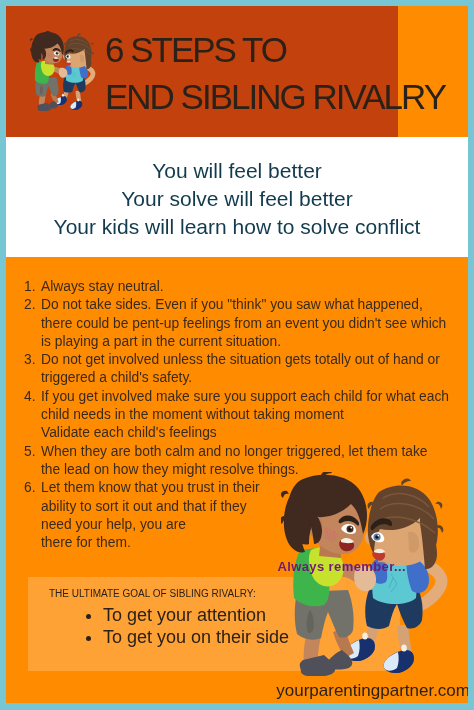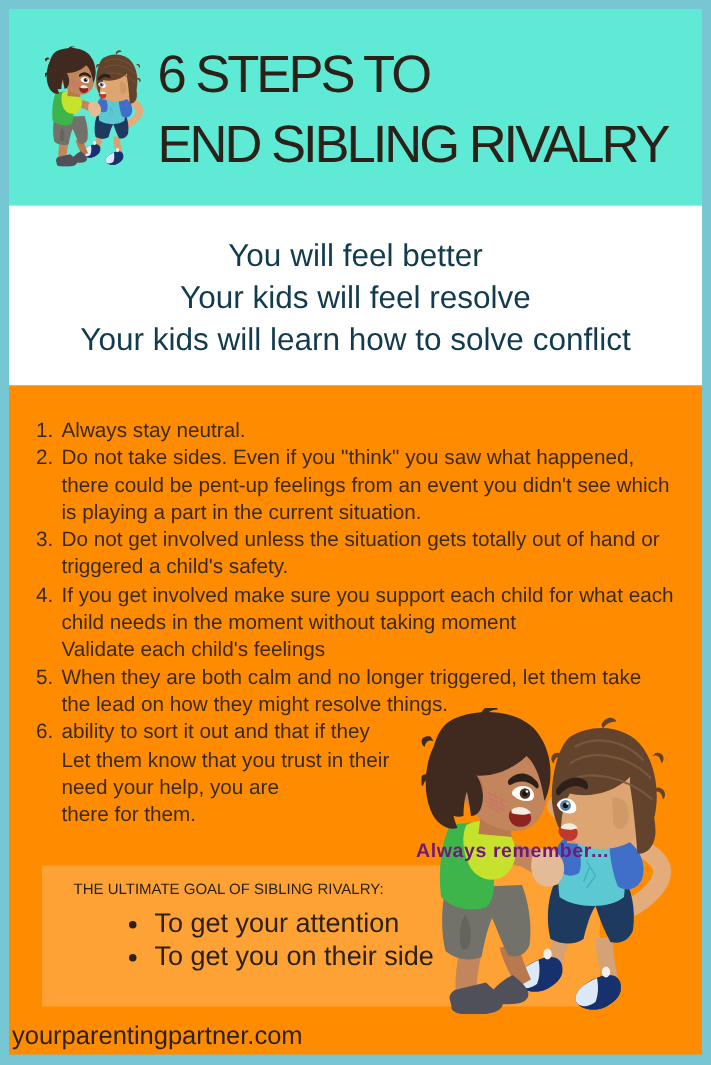--- a/index.html
+++ b/index.html
@@ -1,39 +1,39 @@
 <!DOCTYPE html>
 <html><head>
 <meta charset="utf-8">
 <style>
   html,body{margin:0;padding:0;}
   body{width:474px;height:710px;background:#77c6d3;font-family:"Liberation Sans",sans-serif;overflow:hidden;}
   .page{position:absolute;left:6px;top:6px;width:462px;height:697px;background:#ff8c00;overflow:hidden;}
-  .header{position:absolute;left:0;top:0;width:462px;height:131px;background:#5eead4;}
+  .header{position:absolute;left:0;top:0;width:392px;height:131px;background:#c2410c;}
   .band{position:absolute;left:0;top:131px;width:462px;height:120px;background:#ffffff;}
   .bodysec{position:absolute;left:0;top:251px;width:462px;height:446px;background:#ff8c00;}
 
   .title{position:absolute;left:99px;top:20px;color:#2b2118;font-size:35px;font-weight:400;letter-spacing:-2px;line-height:47px;}
   .title div{white-space:nowrap;}
 
   .band-text{position:absolute;left:0;top:20px;width:462px;text-align:center;color:#123b4e;font-size:21px;line-height:28px;}
 
   .steps{position:absolute;left:18px;top:21px;width:440px;color:#3b2a1c;font-size:13.8px;line-height:18.3px;}
   .step{display:flex;}
   .step .num{width:11px;text-align:right;flex:0 0 auto;}
   .step .txt{margin-left:6px;}
   .step .txt > span{display:block;white-space:pre;}
 
   .remember{position:absolute;z-index:3;left:0;top:302px;width:400px;text-align:right;color:#701a75;font-size:13px;font-weight:bold;letter-spacing:0.4px;}
   .goalbox{position:absolute;left:22px;top:320px;width:372px;height:94px;background:#ffa236;z-index:1;}
   .goaltitle{position:absolute;left:43px;top:331px;color:#2b2118;font-size:10px;white-space:nowrap;z-index:3;}
   .goallist{position:absolute;left:78px;top:348px;margin:0;padding-left:19px;color:#2b2118;font-size:18px;line-height:21.5px;z-index:3;}
   .illus-big{position:absolute;left:275px;top:215px;width:168px;height:204px;z-index:2;}
   .illus-small{position:absolute;left:24px;top:25px;width:66px;height:80px;}
-  .site{position:absolute;z-index:3;left:2px;top:424px;width:462px;text-align:left;color:#2b2118;font-size:17px;}
+  .site{position:absolute;z-index:3;left:2px;top:424px;width:462px;text-align:right;color:#2b2118;font-size:17px;}
 </style>
 </head>
 <body>
 
 <svg width="0" height="0" style="position:absolute" aria-hidden="true">
     <defs>
 <g id="kidsart">
 
   <path d="M126 82 C142 82 156 88 160 98 C163 108 150 120 138 126" stroke="#e3ac7a" stroke-width="12" stroke-linecap="round" fill="none"></path>
 
@@ -161,21 +161,21 @@
     </div>
   </div>
 
   <div class="illus-small"><svg viewBox="0 -8 168 204" width="66" height="80" preserveAspectRatio="none">
         <use href="#kidsart"></use>
       </svg></div>
 
   <div class="band">
     <div class="band-text">
       <div>You will feel better</div>
-      <div>Your kids will feel resolve</div>
+      <div>Your solve will feel better</div>
       <div>Your kids will learn how to solve conflict</div>
     </div>
   </div>
 
   <div class="bodysec">
     <div class="steps">
       <div class="step">
           <span class="num">1.</span>
           <span class="txt">
             <span>Always stay neutral.</span>
@@ -207,22 +207,22 @@
       <div class="step">
           <span class="num">5.</span>
           <span class="txt">
             <span>When they are both calm and no longer triggered, let them take</span>
             <span>the lead on how they might resolve things.</span>
           </span>
         </div>
       <div class="step">
           <span class="num">6.</span>
           <span class="txt">
+            <span>Let them know that you trust in their</span>
             <span>ability to sort it out and that if they</span>
-            <span>Let them know that you trust in their</span>
             <span>need your help, you are</span>
             <span>there for them.</span>
           </span>
         </div>
     </div>
 
     <div class="remember">Always remember...</div>
 
     <div class="goalbox"></div>
 

